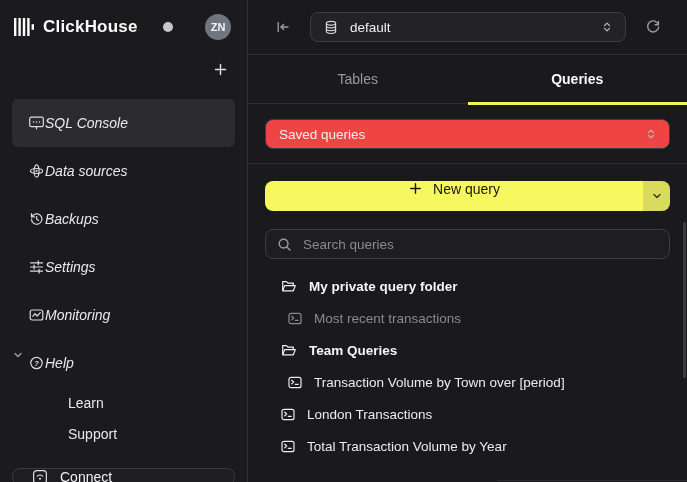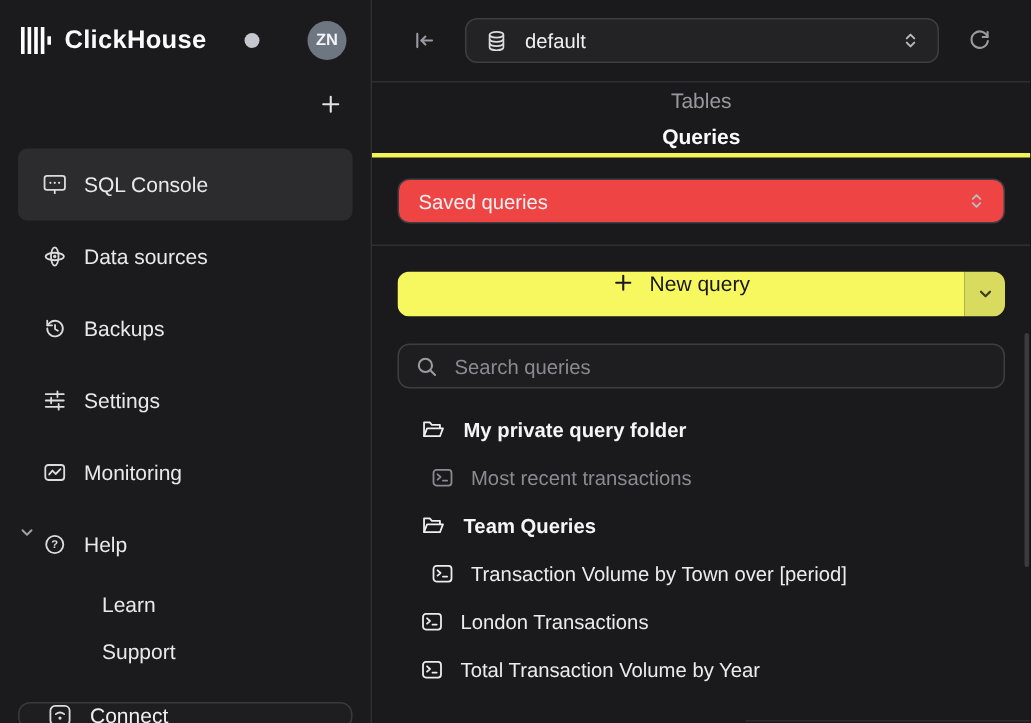--- a/index.html
+++ b/index.html
@@ -13,36 +13,36 @@
   .brand-title{font-size:17px;font-weight:700;margin-left:9px;letter-spacing:.2px;color:#FAFAFA;}
   .status-dot{width:10px;height:10px;border-radius:50%;background:#C6C6CF;margin-left:auto;margin-right:32px;}
   .avatar{width:26px;height:26px;border-radius:50%;background:#6E7681;display:flex;align-items:center;
           justify-content:center;font-size:11px;font-weight:700;color:#F2F4F7;}
   .org-row{display:flex;align-items:center;padding:13px 15px 0 12px;}
   .org-select{flex:0 0 185px;height:30px;box-sizing:border-box;border:1px solid #3E3E42;border-radius:8px;
               background:#232326;display:flex;align-items:center;padding:0 10px 0 13px;gap:10px;}
   .org-select .lbl{font-size:13.5px;color:#F0F0F2;flex:1;}
   .plus-btn{margin-left:auto;width:24px;height:24px;display:flex;align-items:center;justify-content:center;cursor:pointer;}
   .nav{margin-top:18px;padding:0 12px;}
-  .nav-item{position:relative;height:48px;display:flex;align-items:center;gap:11px;padding:0 16px;
-            border-radius:6px;font-size:14px;font-weight:500;color:#E9E9EB;cursor:pointer;}
+  .nav-item{position:relative;height:48px;display:flex;align-items:center;padding:0 16px;
+            border-radius:6px;font-size:14px;font-weight:500;color:#E9E9EB;cursor:pointer;font-style:italic;}
   .nav-item.active{background:#2C2C2F;}
   .nav-item .caret{position:absolute;left:1px;top:11px;}
   .sub-item{height:31px;display:flex;align-items:center;padding-left:56px;font-size:14px;font-weight:500;color:#E9E9EB;cursor:pointer;}
   .connect-btn{margin:19px 12px 0 12px;height:28px;border:1px solid #3A3A3E;border-radius:8px;background:#1E1E21;
                display:flex;align-items:flex-start;gap:12px;padding:0 19px;font-size:14px;font-weight:500;color:#F0F0F2;cursor:pointer;}
 
   
   .main{flex:1;display:flex;flex-direction:column;background:#1A1A1C;position:relative;box-sizing:border-box;}
   .topbar{height:55px;box-sizing:border-box;border-bottom:1px solid #2F2F32;display:flex;align-items:center;
           padding:0 26px 0 27px;gap:19px;}
   .db-select{flex:1;height:30px;box-sizing:border-box;border:1px solid #3E3E42;border-radius:8px;background:#232326;
              display:flex;align-items:center;gap:12px;padding:0 11px 0 13px;}
   .db-select .lbl{font-size:13.5px;font-weight:500;color:#F0F0F2;flex:1;}
-  .tabs{height:48px;display:flex;border-bottom:1px solid #2F2F32;flex-direction:column;}
+  .tabs{height:48px;display:flex;border-bottom:1px solid #2F2F32;}
   .tab{flex:1;position:relative;display:flex;align-items:center;justify-content:center;
        font-size:14px;color:#98989E;cursor:pointer;}
   .tab.active{color:#FAFAFA;font-weight:600;}
   .tab.active .underline{position:absolute;left:0;right:0;bottom:-2px;height:3px;background:#F2F356;}
   .content{padding:15px 17px 0 17px;position:relative;flex:1;}
   .saved-select{height:30px;box-sizing:border-box;border:1px solid #3E3E42;border-radius:8px;background:#ef4444;
                 display:flex;align-items:center;padding:0 11px 0 13px;}
   .saved-select .lbl{font-size:13.5px;color:#F0F0F2;flex:1;}
   .divider-full{height:1px;background:#2F2F32;margin:14px -17px 17px -17px;}
   .split-btn{display:flex;height:30px;border-radius:8px;overflow:hidden;cursor:pointer;}

